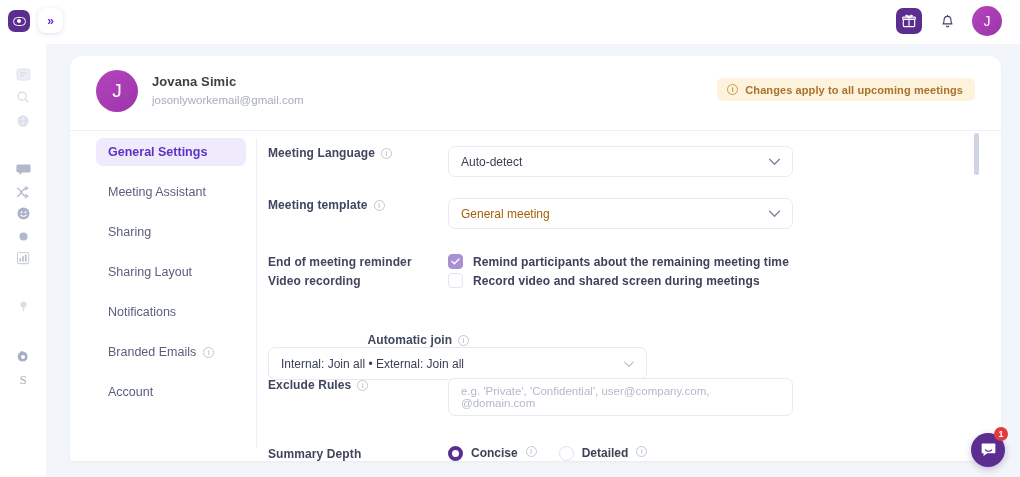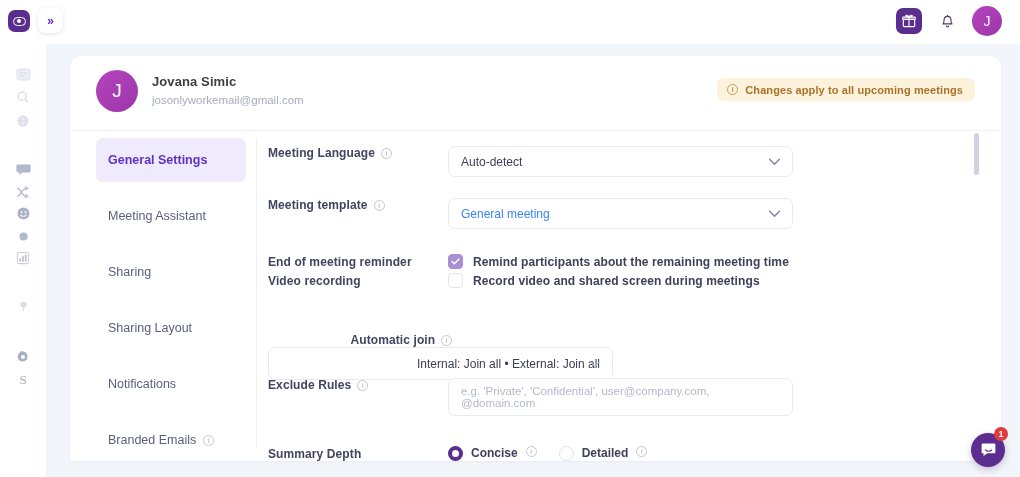--- a/index.html
+++ b/index.html
@@ -139,21 +139,21 @@
     position: absolute; left: 0; top: 74px; width: 931px; height: 1px;
     background: #eef0f5;
   }
 
   
   .navcol {
     position: absolute; left: 26px; top: 82px;
     width: 150px;
   }
   .nav-item {
-    height: 44px; border-radius: 7px;
+    height: 28px; border-radius: 7px;
     display: flex; align-items: center; gap: 7px;
     padding: 0 12px;
     font-size: 12.5px; color: #595f7c;
     margin-bottom: 12px;
     cursor: pointer;
   }
   .nav-item.active {
     background: #efeafc;
     color: #5b34c4;
     font-weight: bold;
@@ -194,27 +194,27 @@
   .select {
     width: 345px; height: 31px;
     border: 1px solid #e7eaf1; border-radius: 7px;
     background: #ffffff;
     display: flex; align-items: center;
     padding: 0 12px;
     font-size: 12px; color: #3b4059;
     position: relative;
     cursor: pointer;
   }
-  .select.placeholder { color: #3b82f6; text-align: right; }
+  .select.placeholder { color: #a16207; text-align: right; }
   .select .chev {
     position: absolute; right: 11px; top: 50%;
     transform: translateY(-50%);
     color: #7f85a0;
   }
-  .select.big { width: 345px; height: 33px; justify-content: flex-end; }
+  .select.big { width: 379px; height: 33px; }
   .select.big .chev { color: #b6bbcc; }
 
   .textinput {
     width: 345px; height: 38px;
     border: 1px solid #e7eaf1; border-radius: 7px;
     background: #ffffff;
     display: flex; align-items: center;
     padding: 0 12px;
     font-size: 11.5px; color: #b4b9ca;
     cursor: text;

